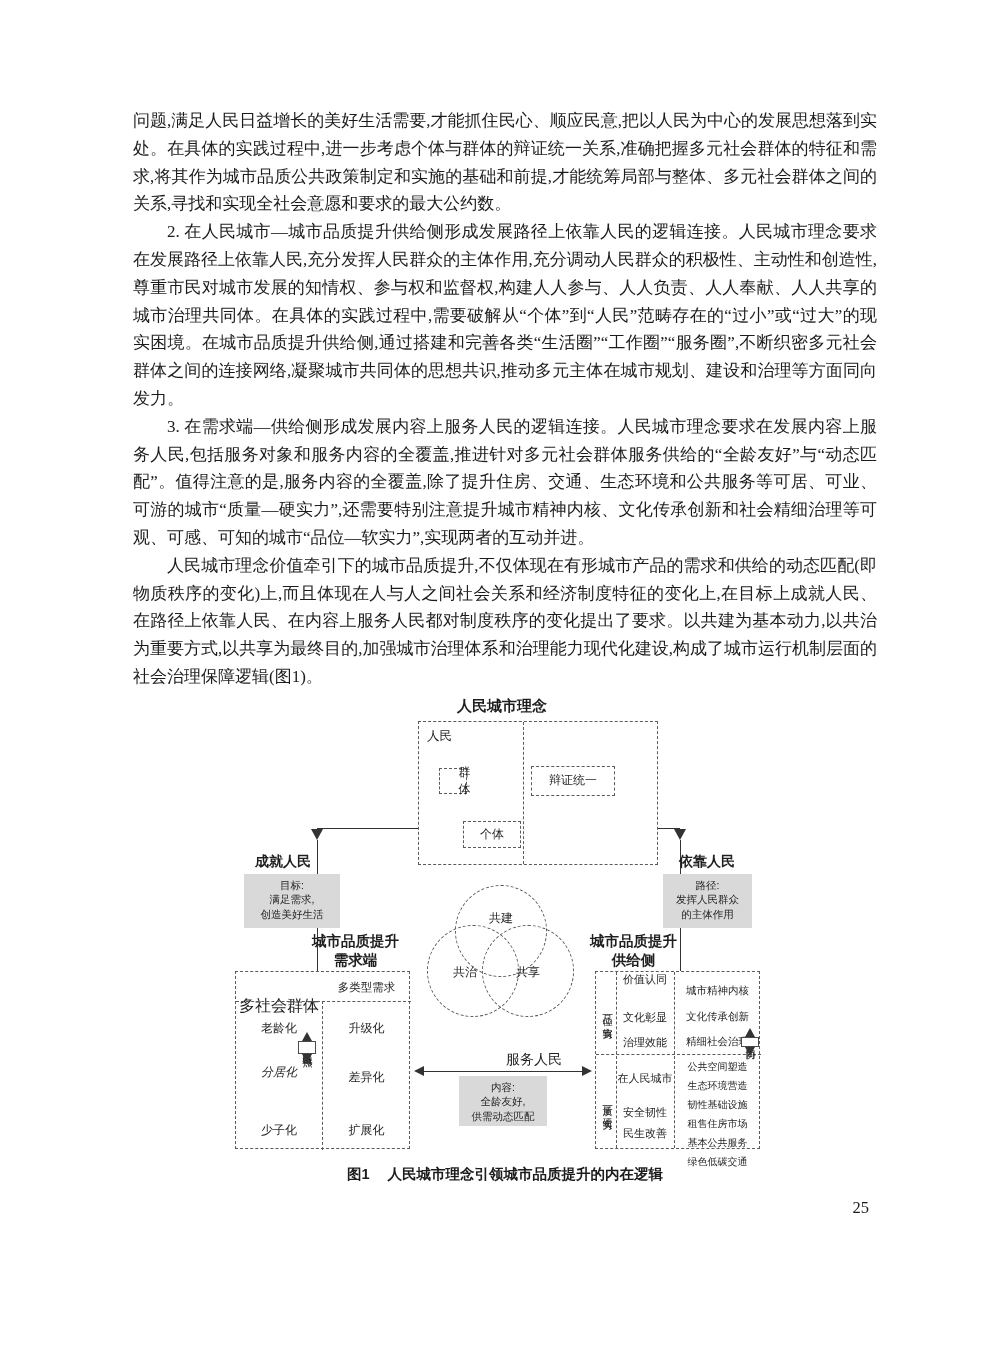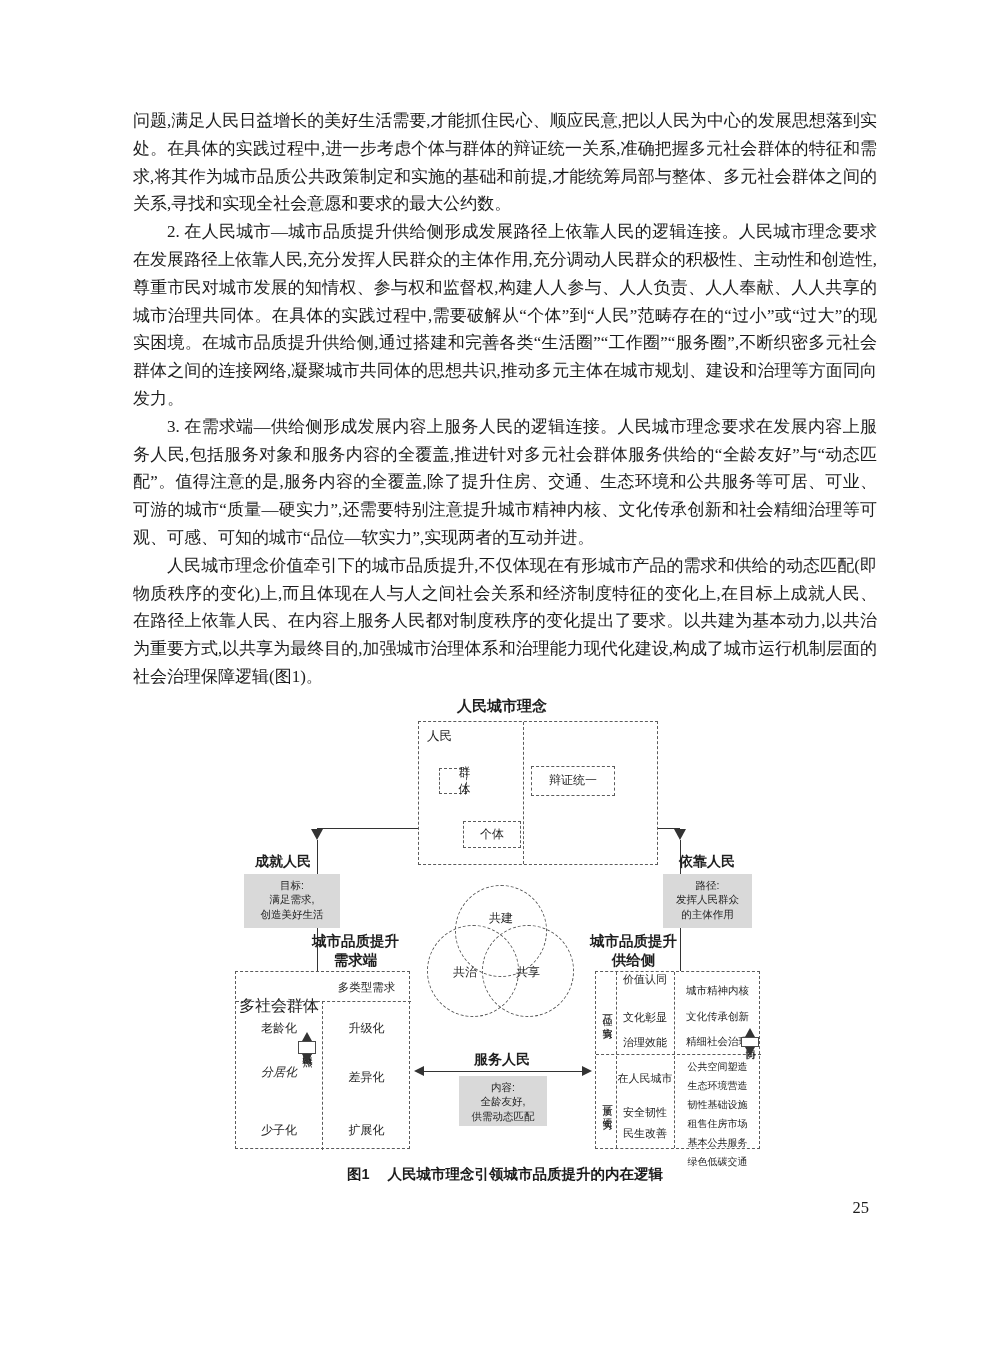--- a/index.html
+++ b/index.html
@@ -107,21 +107,21 @@
   .sm2 { top:38px; } .sr2 { top:38px; }
   .sm3 { top:63px; } .sr3 { top:63px; }
   .hm1 { top:99px; } .hm2 { top:133px; } .hm3 { top:154px; }
   .hard-right { left:78px; top:85px; width:87px; text-align:center; font-size:10px; line-height:19px; white-space:pre-line; }
 
   .serve-line { left:291px; top:377px; width:158px; }
   .tri-left  { width:0; height:0; border-top:5px solid transparent; border-bottom:5px solid transparent; border-right:10px solid #333; }
   .tri-right { width:0; height:0; border-top:5px solid transparent; border-bottom:5px solid transparent; border-left:10px solid #333; }
   .serve-tri-l { left:281px; top:372px; }
   .serve-tri-r { left:449px; top:372px; }
-  .serve-title { left:309px; top:357px; width:120px; text-align:center; font-weight:bold; font-size:14px; }
+  .serve-title { left:309px; top:357px; width:120px; text-align:right; font-weight:normal; font-size:14px; }
   .serve-note  { left:326px; top:382px; width:88px; height:50px; }
 
   .caption {
     margin-top:9px; text-align:center; font-weight:bold; font-size:14.5px;
     font-family:"Liberation Sans","DejaVu Sans",sans-serif;
   }
   .caption .cap-title { margin-left:18px; }
   .pageno { margin-top:14px; text-align:right; padding-right:8px; font-size:16.5px; }
 </style>
 </head>

